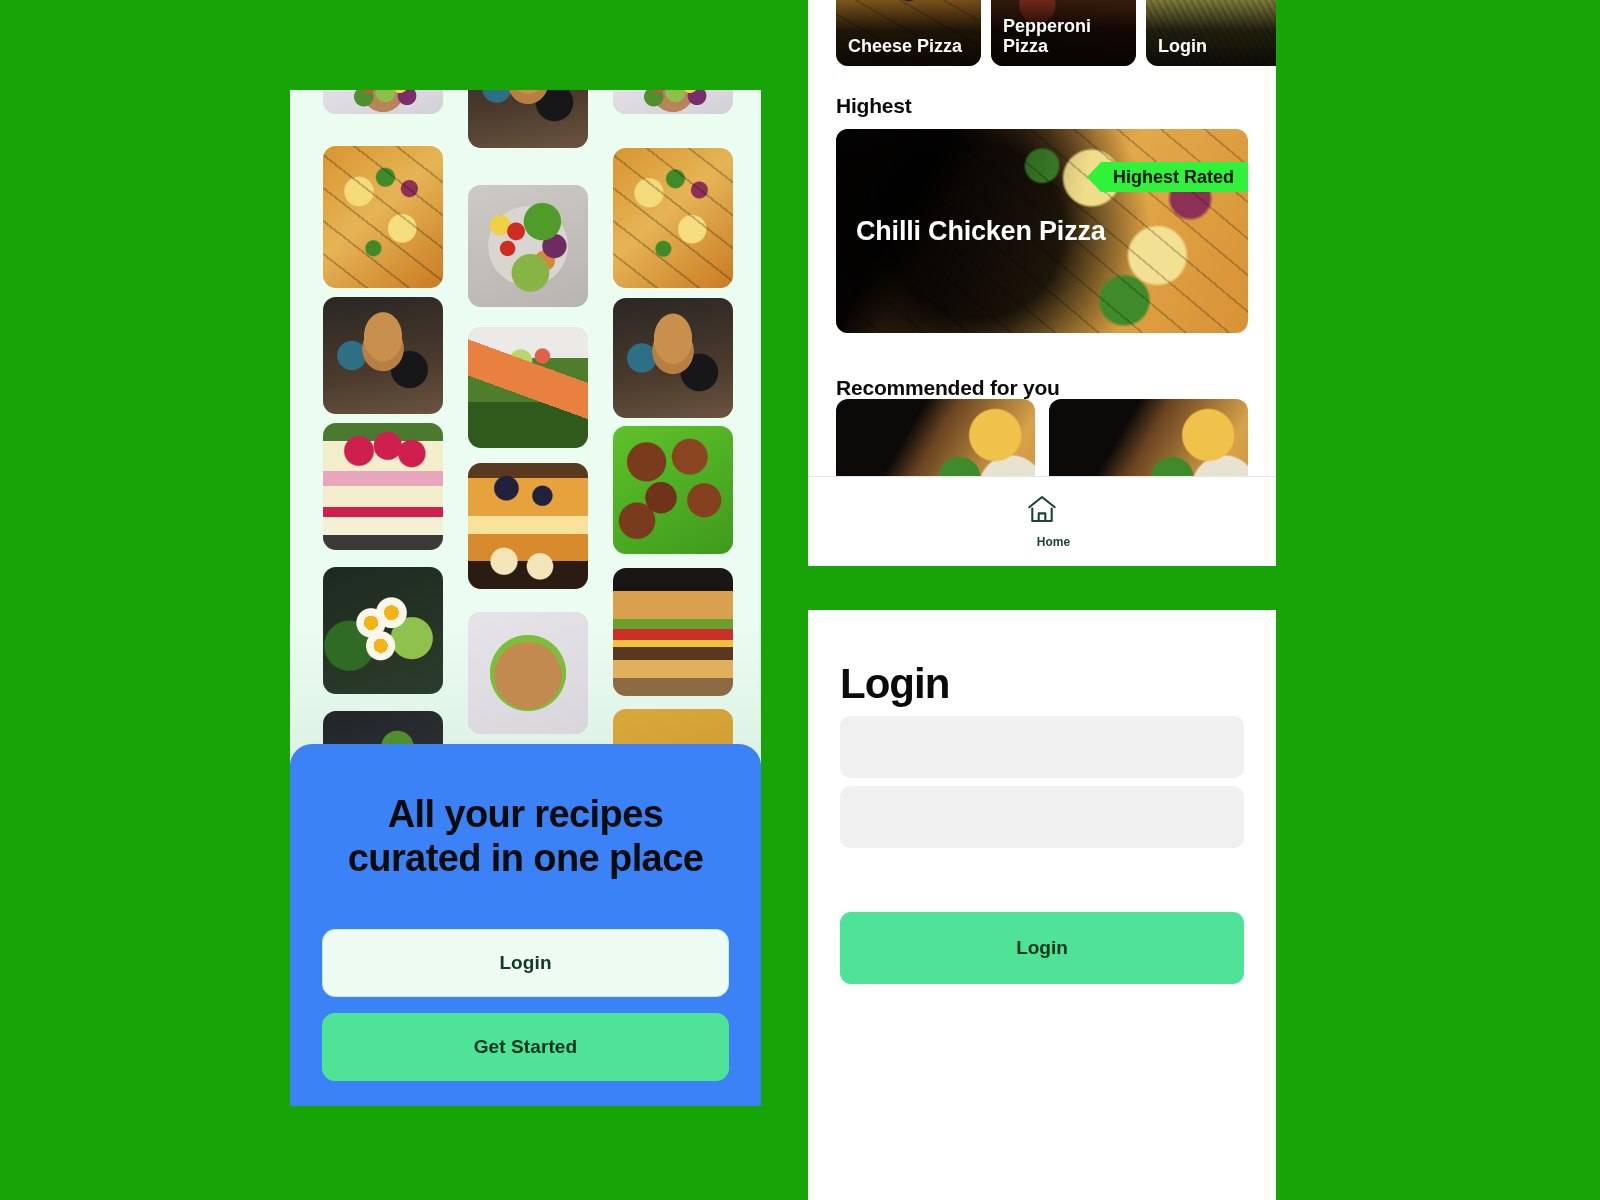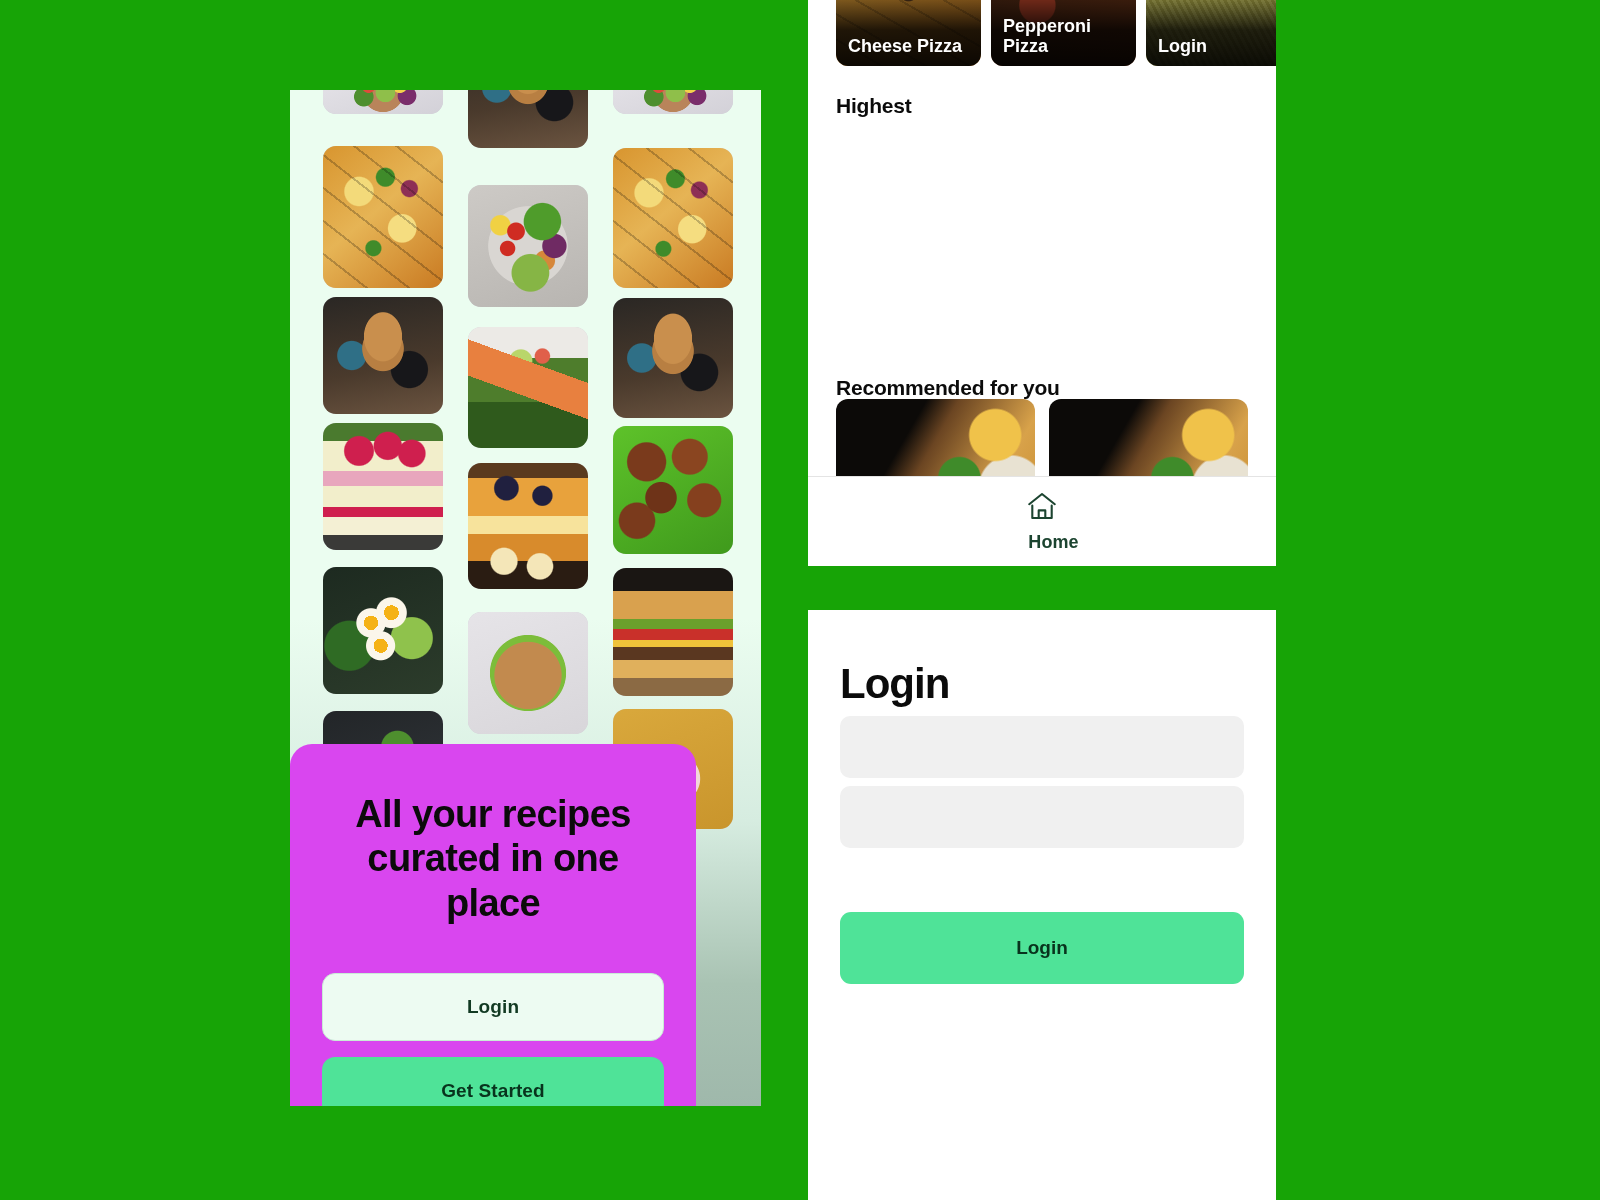--- a/index.html
+++ b/index.html
@@ -112,22 +112,22 @@
       radial-gradient(circle at 48% 46%, #e8c24a 0 16%, transparent 17%),
       radial-gradient(circle at 62% 30%, #4e8f2e 0 14%, transparent 15%),
       linear-gradient(160deg, #222528, #33383c); }
   .ph-dessert { background:
       radial-gradient(circle at 52% 58%, #f2d7d9 0 26%, transparent 27%),
       radial-gradient(circle at 52% 50%, #e0636a 0 8%, transparent 9%),
       linear-gradient(160deg, #d9a83c, #c9952c); }
 
   
   #hero-sheet {
-    position: absolute; left: 0; top: 654px; width: 406px; height: 362px;
-    background: #d946ef; border-radius: 22px 22px 0 0;
+    position: absolute; left: 0; top: 654px; width: 471px; height: 362px;
+    background: #3b82f6; border-radius: 22px 22px 0 0;
     padding: 48px 32px 0 32px;
   }
   #hero-title {
     font-size: 38px; font-weight: 700; line-height: 1.17;
     text-align: center; color: #0b0b0b; letter-spacing: -0.6px;
   }
   .hero-btn {
     display: flex; align-items: center; justify-content: center;
     height: 68px; border-radius: 13px; font-size: 19px; font-weight: 600;
     letter-spacing: .1px; cursor: pointer; user-select: none;
@@ -222,21 +222,21 @@
   
   #bottom-nav {
     position: absolute; left: 0; bottom: 0; width: 468px; height: 90px;
     background: #fff; border-top: 1px solid #e4e4e4;
     display: flex; align-items: center;
   }
   .nav-item {
     flex: 1; display: flex; flex-direction: column; align-items: center;
     gap: 7px; cursor: pointer; user-select: none;
   }
-  .nav-label { font-size: 18px; font-weight: 600; color: #7a7a7a; letter-spacing: .1px; padding-left: 23px; }
+  .nav-label { font-size: 12px; font-weight: 600; color: #7a7a7a; letter-spacing: .1px; padding-left: 23px; }
   .nav-item.active .nav-label { color: #1c4430; }
 
   
   #login-phone {
     position: absolute; left: 808px; top: 610px; width: 468px; height: 590px;
     background: #ffffff; padding: 50px 32px 0 32px; overflow: hidden;
   }
   #login-heading {
     font-size: 42px; font-weight: 700; color: #0b0b0b; letter-spacing: -1px;
   }
@@ -349,20 +349,26 @@
       </div>
       <div class="chip">
         <span class="chip-img ph-pasta"></span>
         <span class="chip-shade"></span>
         <span class="chip-label">Login</span>
       </div>
     </div>
 
     <div class="sec-title" id="featured-title">Highest</div>
 
+    <div id="featured-card">
+      <span class="ph-chilli"></span>
+      <span id="featured-shade"></span>
+      <span id="rated-badge">Highest Rated</span>
+      <span id="featured-label">Chilli Chicken Pizza</span>
+    </div>
 
     <div class="sec-title" id="recommended-title">Recommended for you</div>
 
     <div id="recommend-row">
       <div class="rec-card">
         <div class="rec-inner">
             <span class="ph-rec"></span>
           </div>
       </div>
       <div class="rec-card">

